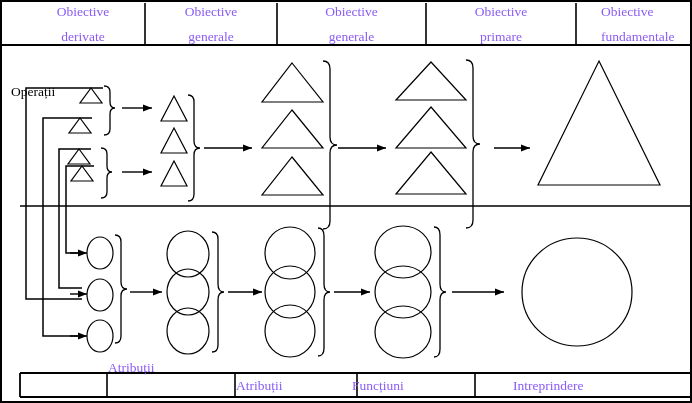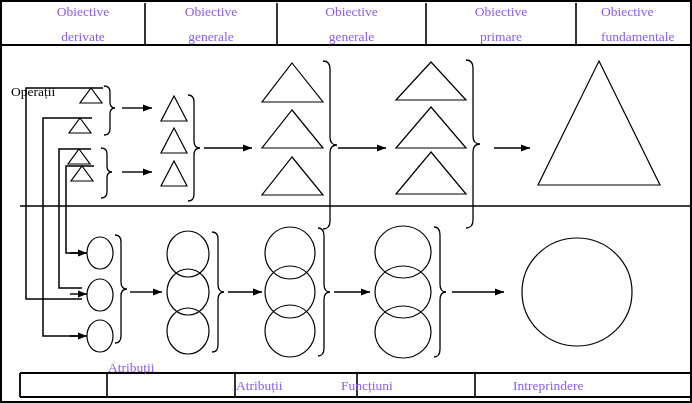--- a/index.html
+++ b/index.html
@@ -199,16 +199,16 @@
     <span>Obiective</span>
     <span>primare</span>
   </div>
   <div class="hdr-cell" style="left:577px;top:4px;width:124px;height:40px;flex-direction:column;align-items:flex-start;padding-left:24px;">
     <span>Obiective</span>
     <span>fundamentale</span>
   </div>
 
   <div class="ftr-cell" style="left:108px;top:356px;width:127px;height:23px;">Atribuții</div>
   <div class="ftr-cell" style="left:236px;top:374px;width:121px;height:23px;">Atribuții</div>
-  <div class="ftr-cell" style="left:341px;top:374px;width:101px;height:23px;">Funcțiuni</div>
+  <div class="ftr-cell" style="left:352px;top:374px;width:101px;height:23px;">Funcțiuni</div>
   <div class="ftr-cell" style="left:476px;top:374px;width:215px;height:23px;padding-left:37px;">Intreprindere</div>
 
 </div>
 
 </body></html>

